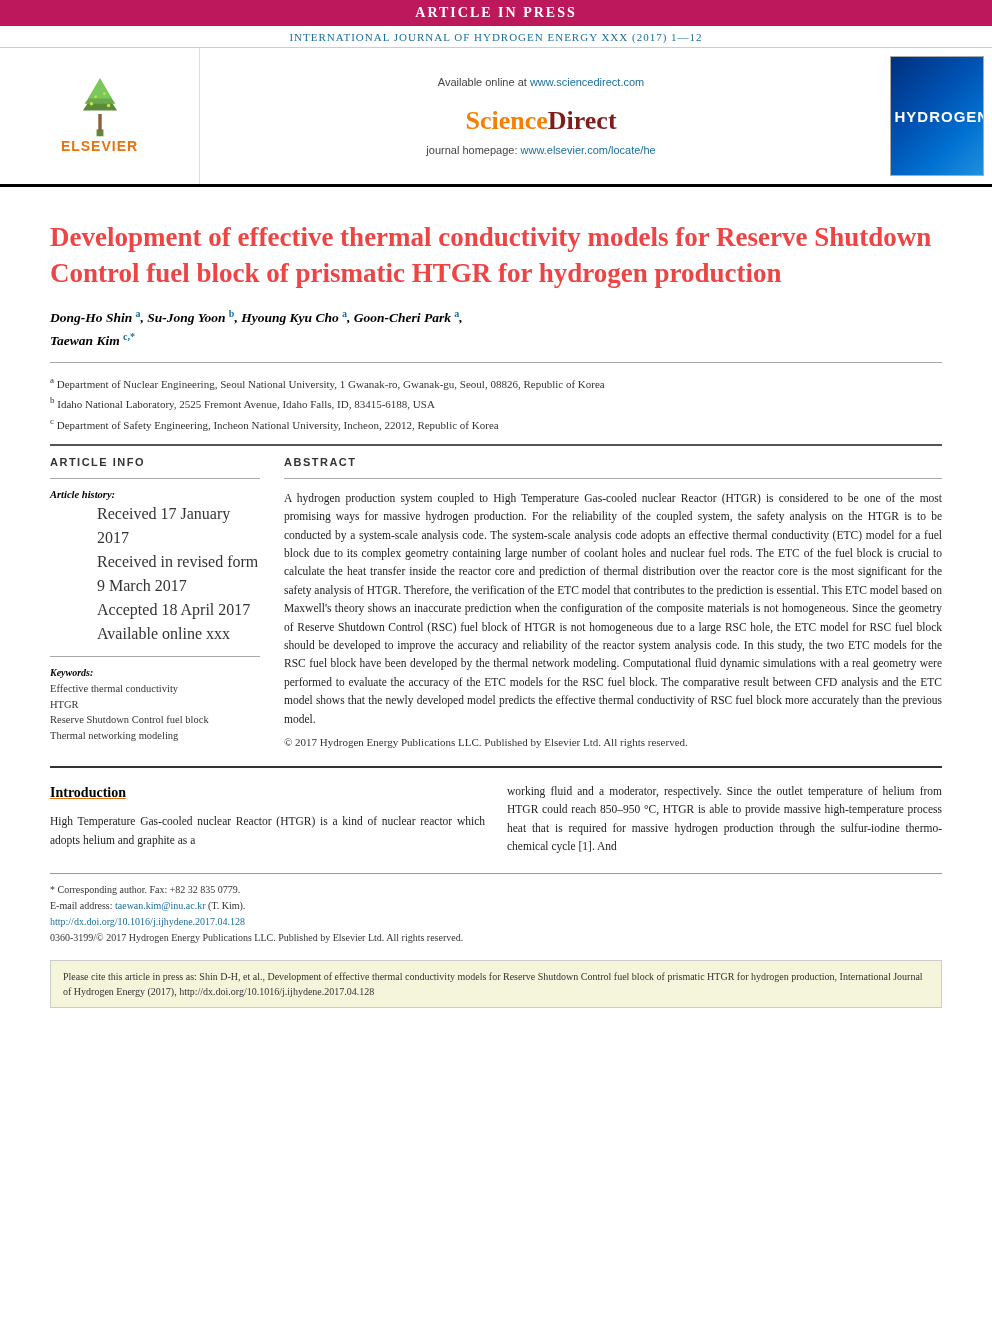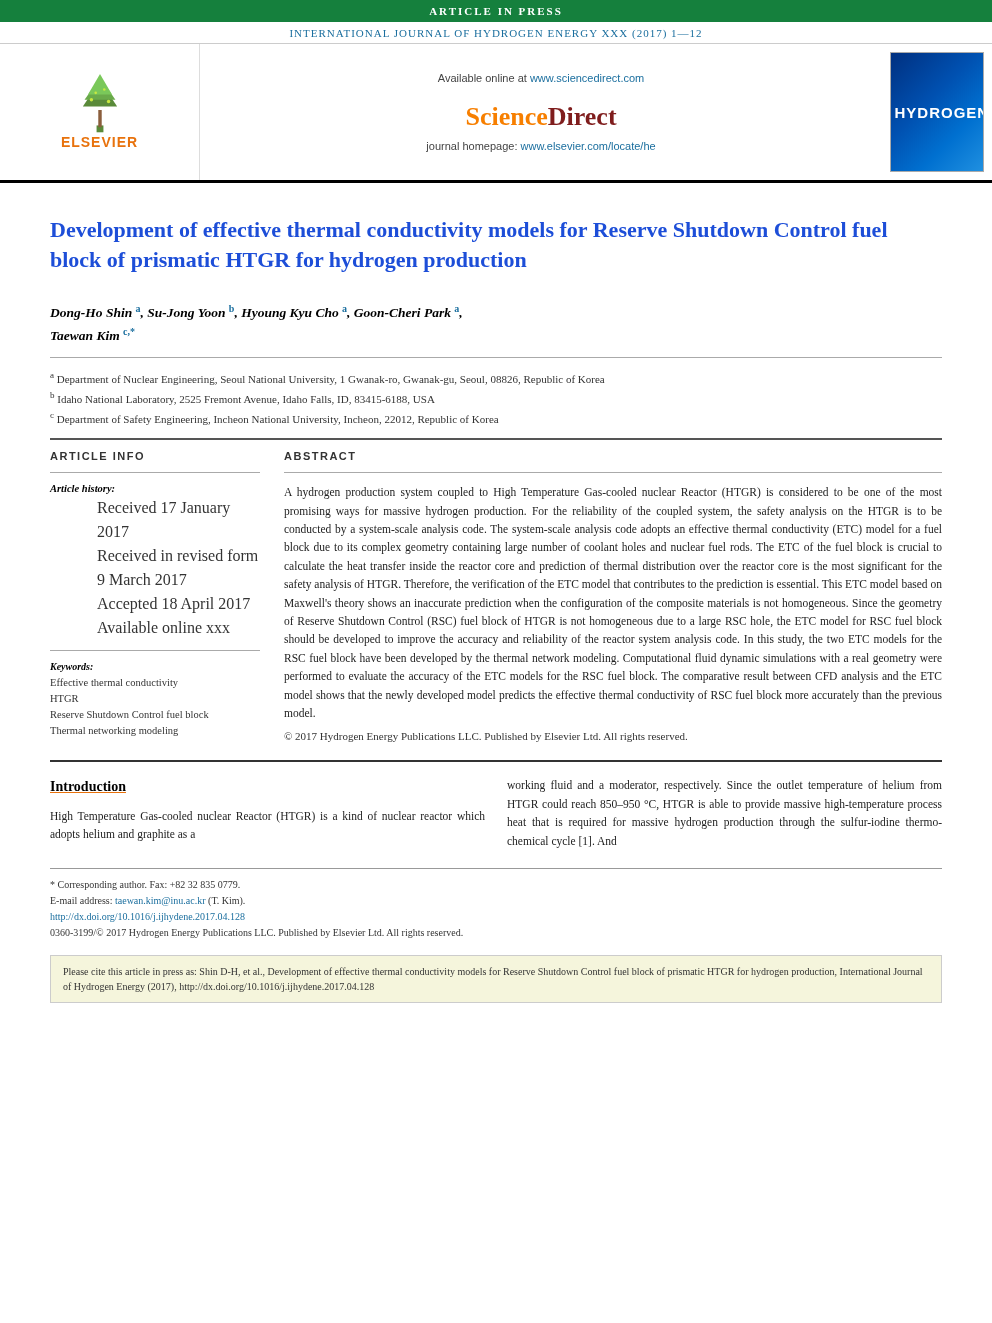--- a/index.html
+++ b/index.html
@@ -7,24 +7,24 @@
       font-family: 'Times New Roman', Times, serif;
       background: #fff;
       width: 992px;
       min-height: 1323px;
       font-size: 13px;
       color: #000;
     }
 
     
     .article-in-press-banner {
-      background: #15803d;
+      background: #be185d;
       color: #fff;
       text-align: center;
-      font-size: 11px;
+      font-size: 14px;
       font-weight: bold;
       letter-spacing: 2px;
       padding: 5px 0;
     }
 
     
     .journal-header-line {
       text-align: center;
       font-size: 11px;
       color: #1a6e9e;
@@ -143,25 +143,25 @@
       letter-spacing: 1px;
     }
 
     
     .paper-body {
       padding: 14px 50px 14px 50px;
     }
 
     
     .article-title {
-      font-size: 22px;
+      font-size: 27px;
       font-weight: bold;
       line-height: 1.35;
-      margin: 18px 0 26px 0;
-      color: #1d4ed8;
+      margin: 18px 0 14px 0;
+      color: #ef4444;
     }
 
     
     .authors {
       font-size: 13.5px;
       font-style: italic;
       font-weight: bold;
       line-height: 1.6;
       margin-bottom: 8px;
     }

